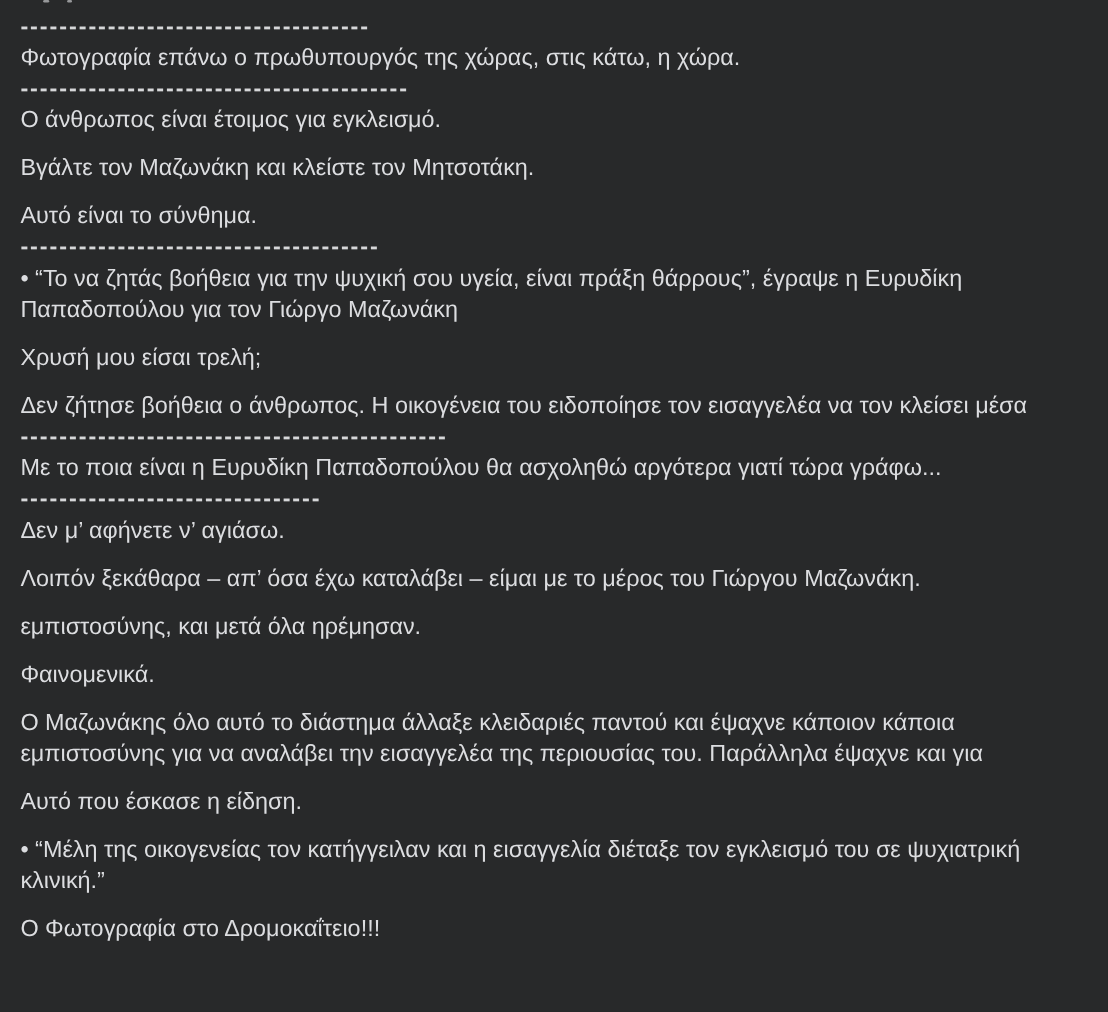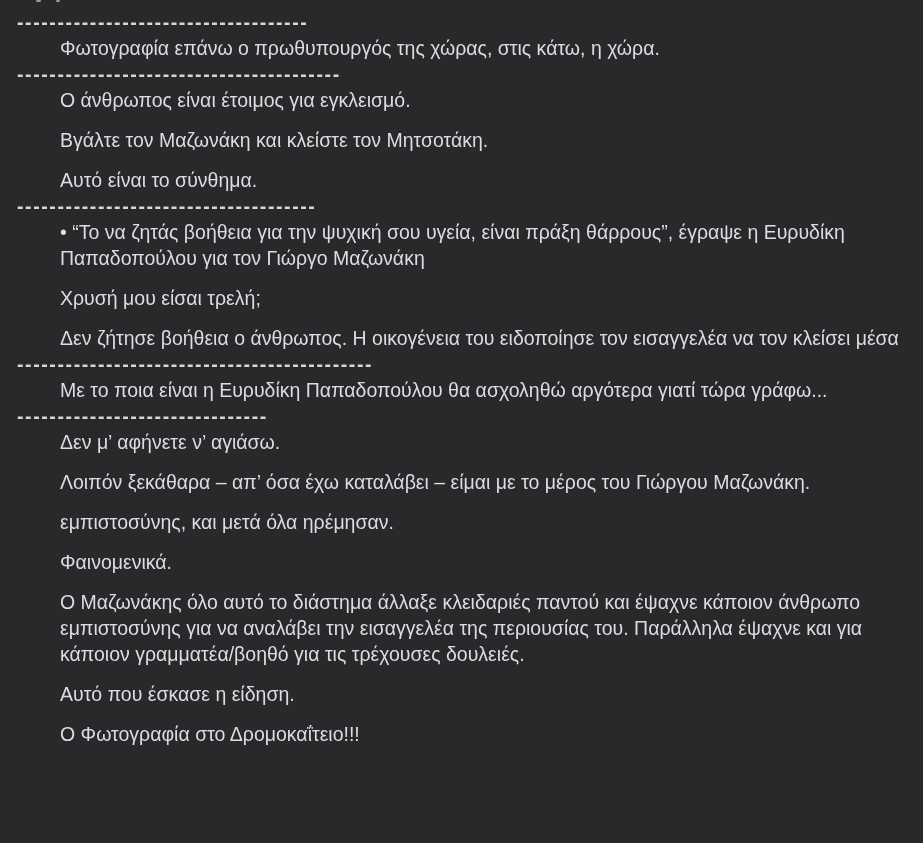--- a/index.html
+++ b/index.html
@@ -21,21 +21,20 @@
     padding: 23px 0 0 17px;
     box-sizing: border-box;
   }
   .line, .sep {
     white-space: nowrap;
     overflow: visible;
     font-size: 19.5px;
     line-height: 26px;
     color: #dcdde0;
     font-weight: 400;
-    margin-left: 43px;
   }
   .para { margin: 14px 0; }
   .sep  {
     margin: -14px 0;
     color: #d6d7d9;
     letter-spacing: 1.6px;
     font-weight: 700;
   }
   
   .remnant {
@@ -91,24 +90,27 @@
       <div class="para">
         <div class="line">Λοιπόν ξεκάθαρα – απ’ όσα έχω καταλάβει – είμαι με το μέρος του Γιώργου Μαζωνάκη.</div>
       </div>
       <div class="para">
         <div class="line">εμπιστοσύνης, και μετά όλα ηρέμησαν.</div>
       </div>
       <div class="para">
         <div class="line">Φαινομενικά.</div>
       </div>
       <div class="para">
-        <div class="line">Ο Μαζωνάκης όλο αυτό το διάστημα άλλαξε κλειδαριές παντού και έψαχνε κάποιον άνθρωπο</div>
+        <div class="line">Ο Μαζωνάκης όλο αυτό το διάστημα άλλαξε κλειδαριές παντού και έψαχνε κάποιον κάποια</div>
         <div class="line">εμπιστοσύνης για να αναλάβει την εισαγγελέα της περιουσίας του. Παράλληλα έψαχνε και για</div>
-        <div class="line">κάποιον γραμματέα/βοηθό για τις τρέχουσες δουλειές.</div>
       </div>
       <div class="para">
         <div class="line">Αυτό που έσκασε η είδηση.</div>
+      </div>
+      <div class="para">
+        <div class="line">• “Μέλη της οικογενείας τον κατήγγειλαν και η εισαγγελία διέταξε τον εγκλεισμό του σε ψυχιατρική</div>
+        <div class="line">κλινική.”</div>
       </div>
       <div class="para">
         <div class="line">Ο Φωτογραφία στο Δρομοκαΐτειο!!!</div>
       </div>
     </main>
 </div>
 
 </body></html>

